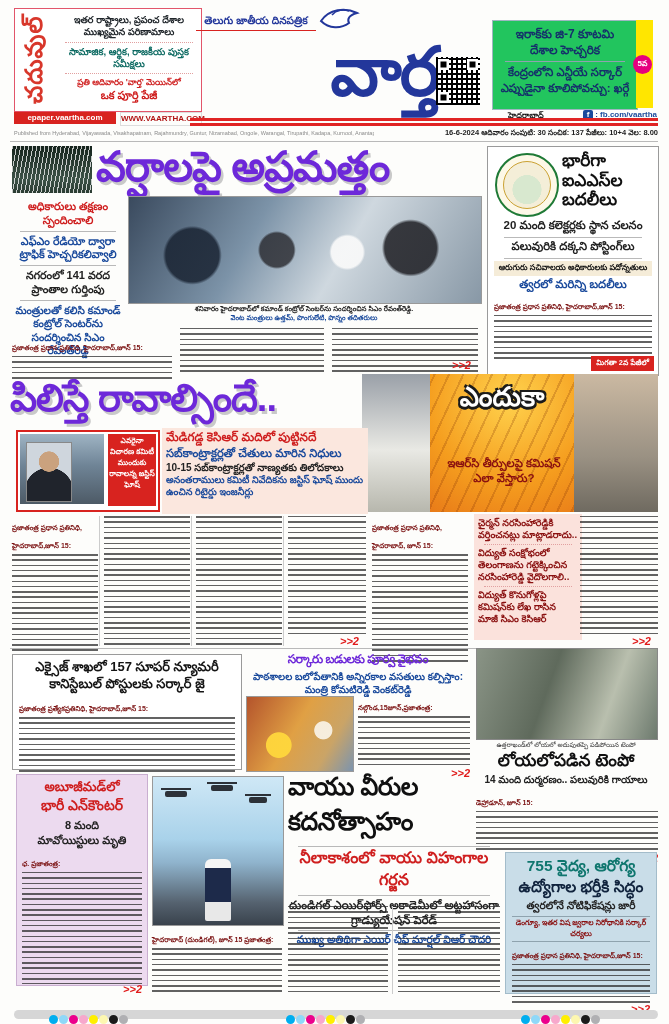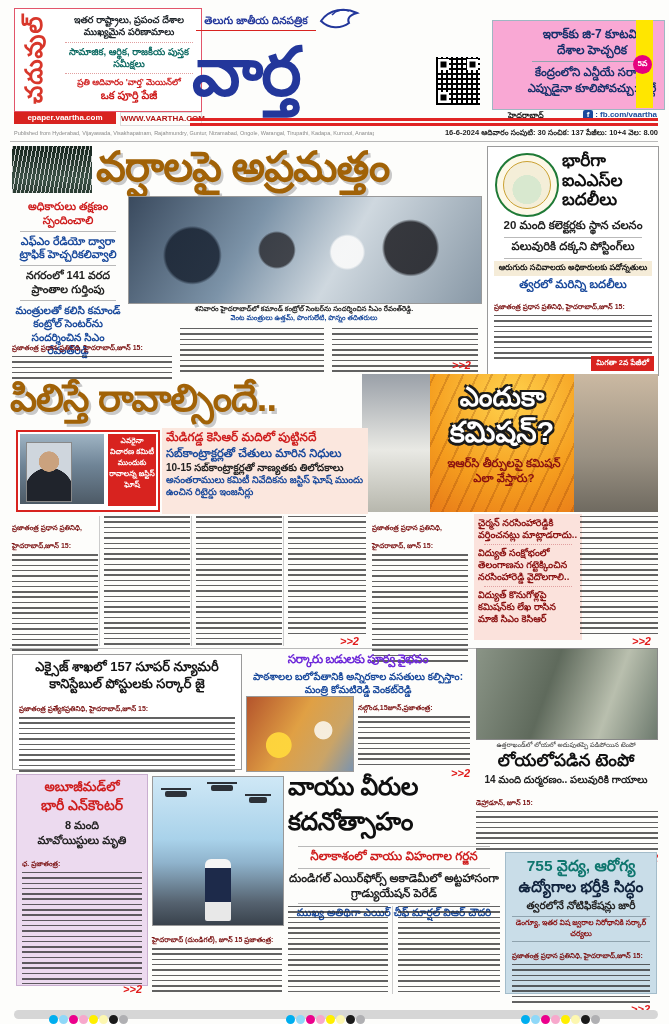--- a/index.html
+++ b/index.html
@@ -10,32 +10,32 @@
   .c{text-align:center;}
   .red{color:#cf1f1f;}
   .blue{color:#1a4a9c;}
   .mar{color:#8a1010;}
   .navy{color:#15306b;}
   .hr{height:1px;background:#b9b9b9;}
   .vr{width:1px;background:#cccccc;}
   .fl{background-image:repeating-linear-gradient(to bottom,#2e2e2e 0,#2e2e2e 1.5px,transparent 1.5px,transparent 5.3px);opacity:.75;}
   .dl{font-size:7px;font-weight:bold;color:#7a1010;line-height:1.25;}
   .more{color:#e01b1b;font-weight:bold;font-style:italic;font-size:11px;line-height:1;}
-  .headline{font-weight:800;color:#a16207;text-shadow:2.5px 2.5px 0 #c9c9c9;letter-spacing:-1px;}
+  .headline{font-weight:800;color:#6d28d9;text-shadow:2.5px 2.5px 0 #c9c9c9;letter-spacing:-1px;}
   .boxed{border:1px solid #9a9a9a;background:#fff;}
   
   .promo{border:1.5px solid #e2556a;background:#fff;}
   .promo-logo{writing-mode:vertical-rl;transform:rotate(180deg);color:#d8372b;font-weight:800;font-size:24px;letter-spacing:1px;}
   .dotline{border-top:1px dotted #e2a0a0;}
   .redstrip{background:#d8231f;color:#fff;}
   .qr{background:
       repeating-linear-gradient(0deg,#000 0 2px,transparent 2px 5px),
       repeating-linear-gradient(90deg,#000 0 2px,#fff 2px 5px);}
   .qr .eye{position:absolute;width:11px;height:11px;background:#000;box-shadow:inset 0 0 0 2.5px #fff,inset 0 0 0 5px #000;}
-  .topbox{background:#f9a8d4;border:1px solid #9fb6c2;padding-left:27px;}
+  .topbox{background:#22c55e;border:1px solid #9fb6c2;}
   .ystrip{background:#ffe600;}
   .badge{background:#e6007e;color:#fff;border-radius:50%;font-size:8px;font-weight:bold;
          display:flex;align-items:center;justify-content:center;}
   .fbsq{display:inline-block;width:10px;height:10px;background:#1a4a9c;color:#fff;font-size:8px;font-weight:bold;
         text-align:center;line-height:10px;border-radius:2px;}
   .rule-red{background:#e02424;height:2.5px;}
   .ph-rain{background:linear-gradient(#15231c,#3c5247 70%,#2a3b32);position:relative;overflow:hidden;}
   .ph-rain:after{content:"";position:absolute;inset:0;background:repeating-linear-gradient(100deg,rgba(255,255,255,.75) 0 1px,transparent 1px 4px);}
   .ph-lead{background:
      radial-gradient(circle at 18% 55%,rgba(25,35,50,.85) 0 9%,transparent 10%),
@@ -94,21 +94,21 @@
     </div>
   </div>
   <div class="abs redstrip c b" style="left:14px;top:112px;width:102px;height:12px;font-size:8px;line-height:12px;">epaper.vaartha.com</div>
   <div class="abs c b" style="left:120px;top:112px;width:80px;height:12px;font-size:8px;line-height:12px;color:#b01515;border:1px solid #ddd;">WWW.VAARTHA.COM</div>
 
   <div class="abs b" style="left:196px;top:14px;width:120px;font-size:10.5px;color:#23379b;border-bottom:1.5px solid #d8231f;padding-bottom:1px;text-align:center;">తెలుగు జాతీయ దినపత్రిక</div>
   <svg class="abs" style="left:318px;top:6px;" width="42" height="26" viewBox="0 0 42 26">
     <path d="M3 15 C11 3 27 1 39 7 C31 9 29 13 31 17 C23 23 11 23 3 15 Z" fill="#fff" stroke="#23379b" stroke-width="2"></path>
     <path d="M14 9 C18 4 26 3 31 5" fill="none" stroke="#23379b" stroke-width="1.5"></path>
   </svg>
-  <div class="abs b" style="left:192px;top:26px;width:246px;height:92px;font-size:68px;line-height:90px;color:#23379b;text-align:left;letter-spacing:-2px;">వార్త</div>
+  <div class="abs b" style="left:192px;top:26px;width:246px;height:92px;font-size:68px;line-height:90px;color:#23379b;text-align:right;letter-spacing:-2px;">వార్త</div>
 
   <div class="abs qr" style="left:436px;top:57px;width:44px;height:48px;">
     <div class="eye" style="left:2px;top:2px;"></div>
     <div class="eye" style="right:2px;top:2px;"></div>
     <div class="eye" style="left:2px;bottom:2px;"></div>
   </div>
 
   <div class="abs topbox" style="left:492px;top:20px;width:144px;height:88px;">
     <div class="c b navy" style="font-size:12px;line-height:1.35;padding:5px 8px 2px;">ఇరాక్‌కు జి-7 కూటమి దేశాల హెచ్చరిక</div>
     <div class="hr" style="margin:1px 12px;background:#8fa3ae;"></div>
@@ -171,21 +171,20 @@
     <div class="abs chip" style="right:4px;bottom:4px;">మిగతా 2వ పేజీలో</div>
   </div>
 
   <div class="abs headline" style="left:10px;top:378px;width:352px;font-size:38px;line-height:1.1;">పిలిస్తే రావాల్సిందే..</div>
 
   <div class="abs orange" style="left:362px;top:374px;width:296px;height:138px;">
     <div class="pylons"></div>
     <div class="abs ph-kcr" style="left:0;top:0;width:68px;height:138px;"></div>
     <div class="abs ph-reader" style="left:212px;top:0;width:84px;height:138px;"></div>
     <div class="abs outline-title c" style="left:70px;top:8px;width:140px;font-size:27px;">ఎందుకా</div>
-    <div class="abs outline-title c" style="left:70px;top:42px;width:140px;font-size:29px;">కమిషన్?</div>
     <div class="abs c b mar" style="left:84px;top:82px;width:116px;font-size:11.5px;line-height:1.3;">ఇఆర్‌సి తీర్పులపై కమిషన్ ఎలా వేస్తారు?</div>
   </div>
 
   <div class="abs" style="left:16px;top:430px;width:140px;height:78px;border:2px solid #d8231f;background:#fff;">
     <div class="abs ph-road" style="left:2px;top:2px;width:84px;height:70px;"></div>
     <div class="abs ph-justice" style="left:8px;top:10px;width:44px;height:58px;"></div>
     <div class="abs c b" style="right:2px;top:2px;width:48px;height:70px;background:#d8231f;color:#fff;font-size:7.5px;line-height:1.45;padding-top:2px;">ఎవరైనా విచారణ కమిటీ ముందుకు రావాలన్న జస్టిస్ ఘోష్</div>
   </div>
 
   <div class="abs pinkbg" style="left:162px;top:428px;width:198px;height:82px;padding:2px 4px;">
@@ -272,21 +271,21 @@
   </div>
   <div class="abs" style="left:152px;top:928px;width:130px;">
     <span class="dl">హైదరాబాద్ (దుండిగల్), జూన్ 15 ప్రజాతంత్ర:</span>
     <div class="fl" style="height:48px;margin-top:2px;"></div>
   </div>
 
   <div class="abs" style="left:288px;top:772px;width:212px;">
     <div class="b" style="font-size:25px;color:#101010;letter-spacing:-.5px;">వాయు వీరుల</div>
     <div class="b" style="font-size:25px;color:#101010;letter-spacing:-.5px;">కదనోత్సాహం</div>
     <div class="hr" style="margin:4px 10px 2px;"></div>
-    <div class="c b red" style="font-size:12px;">నీలాకాశంలో వాయు విహంగాల గర్జన</div>
+    <div class="c b red" style="font-size:16px;">నీలాకాశంలో వాయు విహంగాల గర్జన</div>
     <div class="hr" style="margin:2px 10px;"></div>
     <div class="c b" style="font-size:11.5px;line-height:1.3;color:#222;">దుండిగల్ ఎయిర్‌ఫోర్స్ అకాడెమీలో అట్టహాసంగా గ్రాడ్యుయేషన్ పెరేడ్</div>
     <div class="hr" style="margin:2px 10px;"></div>
     <div class="c b blue" style="font-size:10.5px;">ముఖ్య అతిథిగా ఎయిర్ చీఫ్ మార్షల్ విఆర్ చౌదరి</div>
   </div>
   <div class="abs fl" style="left:288px;top:906px;width:100px;height:88px;"></div>
   <div class="abs vr" style="left:392px;top:906px;height:88px;"></div>
   <div class="abs fl" style="left:398px;top:906px;width:102px;height:88px;"></div>
 
   <div class="abs bluebox" style="left:505px;top:852px;width:152px;height:142px;padding:4px 6px;box-sizing:border-box;">

